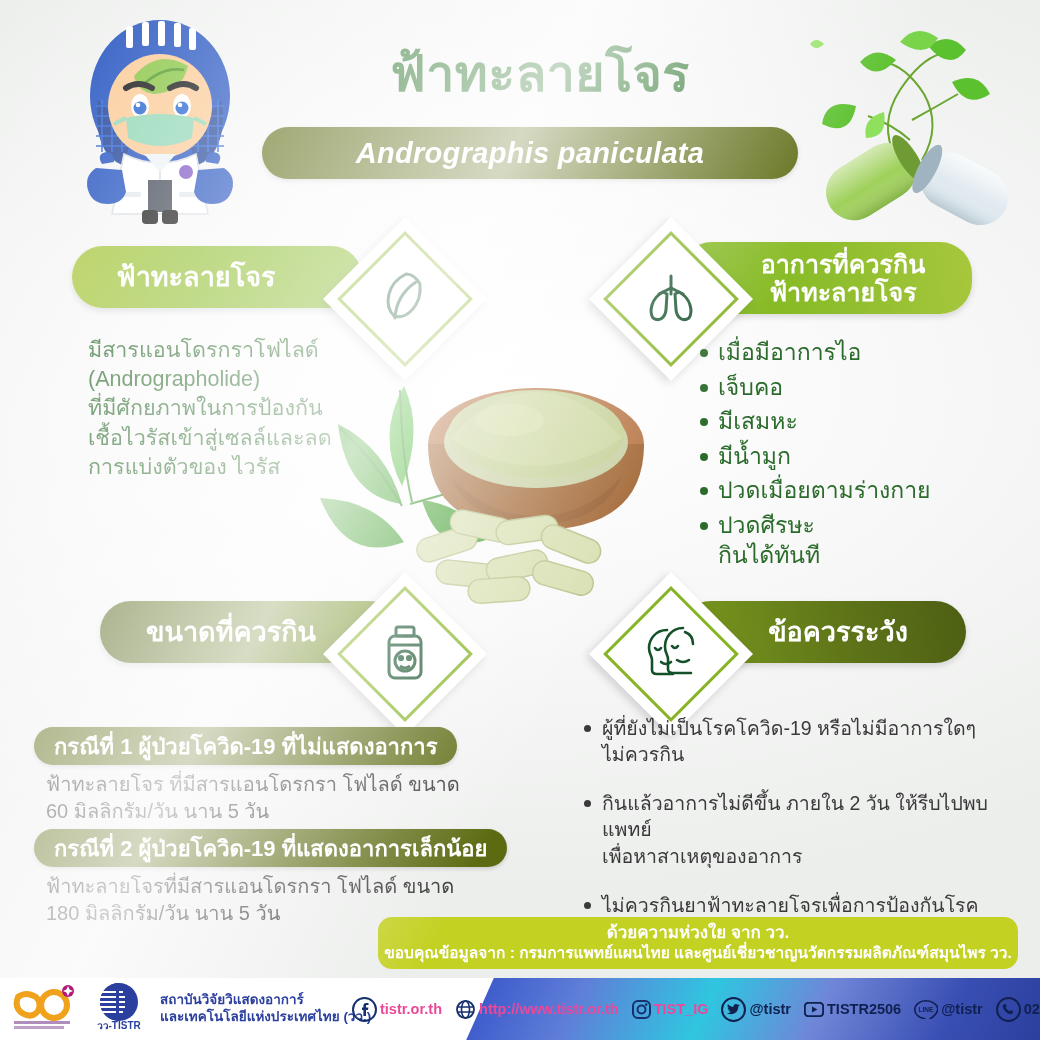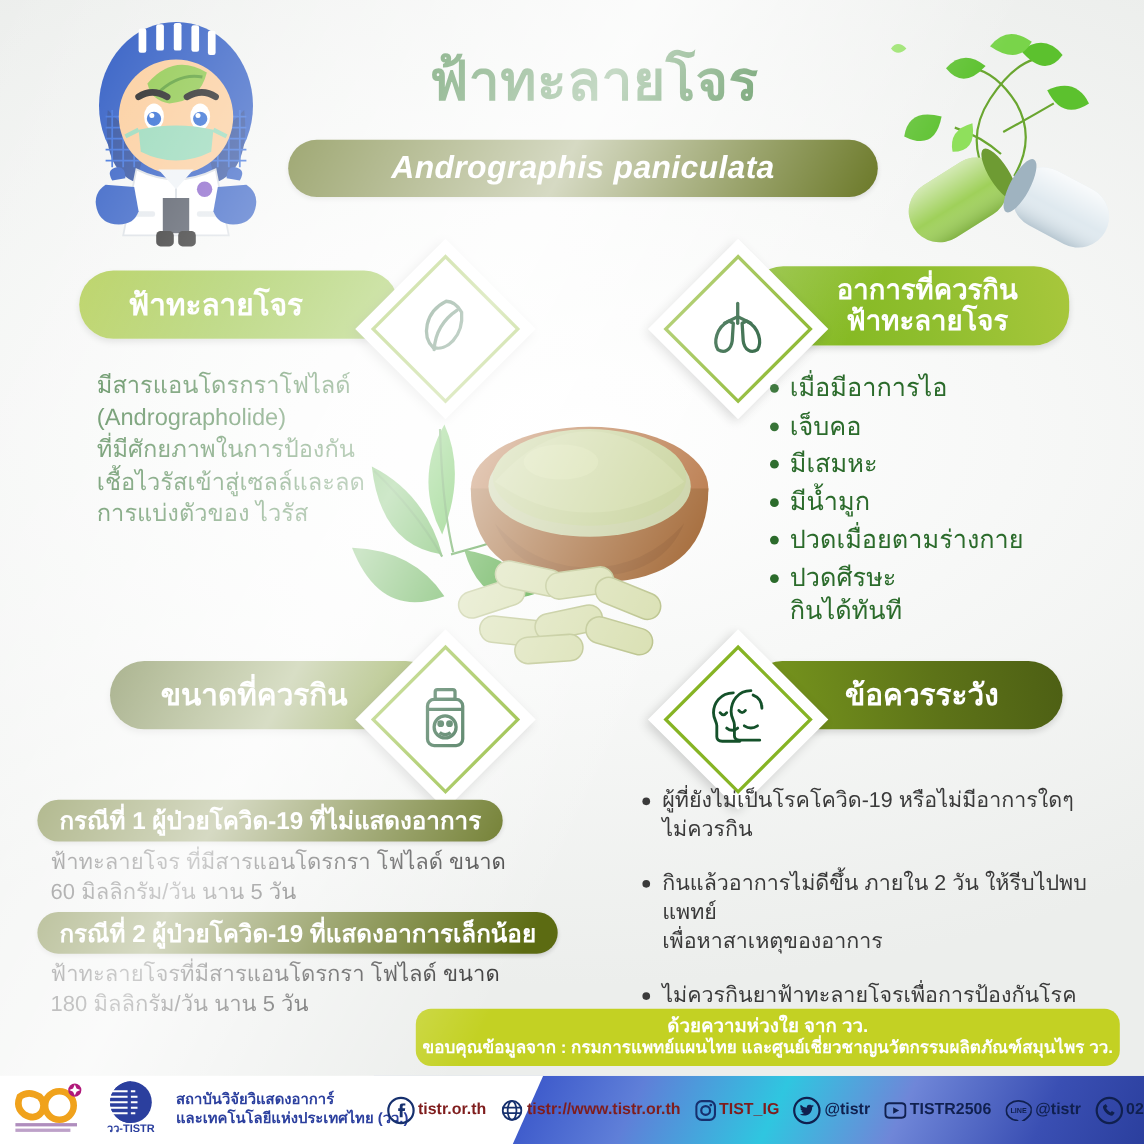--- a/index.html
+++ b/index.html
@@ -158,21 +158,21 @@
   }
   .bb-logos{position:absolute;left:12px;top:4px;height:54px;display:flex;align-items:center;gap:10px;}
   .org-name{
     color:#2b3f9e;font-size:13.5px;font-weight:bold;line-height:1.25;white-space:pre-line;
   }
   .socials{
     position:absolute;left:352px;top:0;height:62px;
     display:flex;align-items:center;gap:13px;
   }
   .soc{display:flex;align-items:center;gap:3px;}
-  .soc .lbl{font-size:14.5px;font-weight:bold;color:#7f1d1d;white-space:nowrap;}
+  .soc .lbl{font-size:14.5px;font-weight:bold;color:#ec4899;white-space:nowrap;}
   .soc.on-blue .lbl{color:#10204f;text-align:center;}
   .ico-circ{
     width:21px;height:21px;border-radius:50%;
     display:flex;align-items:center;justify-content:center;
     flex:0 0 auto;
   }
 </style>
 </head>
 <body>
 
@@ -482,21 +482,21 @@
       </a>
 
       <a class="soc" href="#" style="text-decoration:none">
         <span class="ico-circ">
           <svg width="19" height="19" viewBox="0 0 19 19">
             <circle cx="9.5" cy="9.5" r="8.5" fill="none" stroke="#16306e" stroke-width="1.8"></circle>
             <ellipse cx="9.5" cy="9.5" rx="4" ry="8.5" fill="none" stroke="#16306e" stroke-width="1.6"></ellipse>
             <path d="M1.4 7h16.2M1.4 12h16.2" stroke="#16306e" stroke-width="1.6"></path>
           </svg>
         </span>
-        <span class="lbl">tistr://www.tistr.or.th</span>
+        <span class="lbl">http://www.tistr.or.th</span>
       </a>
 
       <a class="soc" href="#" style="text-decoration:none">
         <span style="display:flex">
           <svg width="19" height="19" viewBox="0 0 19 19">
             <rect x="1" y="1" width="17" height="17" rx="5" fill="none" stroke="#16306e" stroke-width="2"></rect>
             <circle cx="9.5" cy="9.5" r="4" fill="none" stroke="#16306e" stroke-width="2"></circle>
             <circle cx="14.2" cy="4.6" r="1.3" fill="#16306e"></circle>
           </svg>
         </span>

